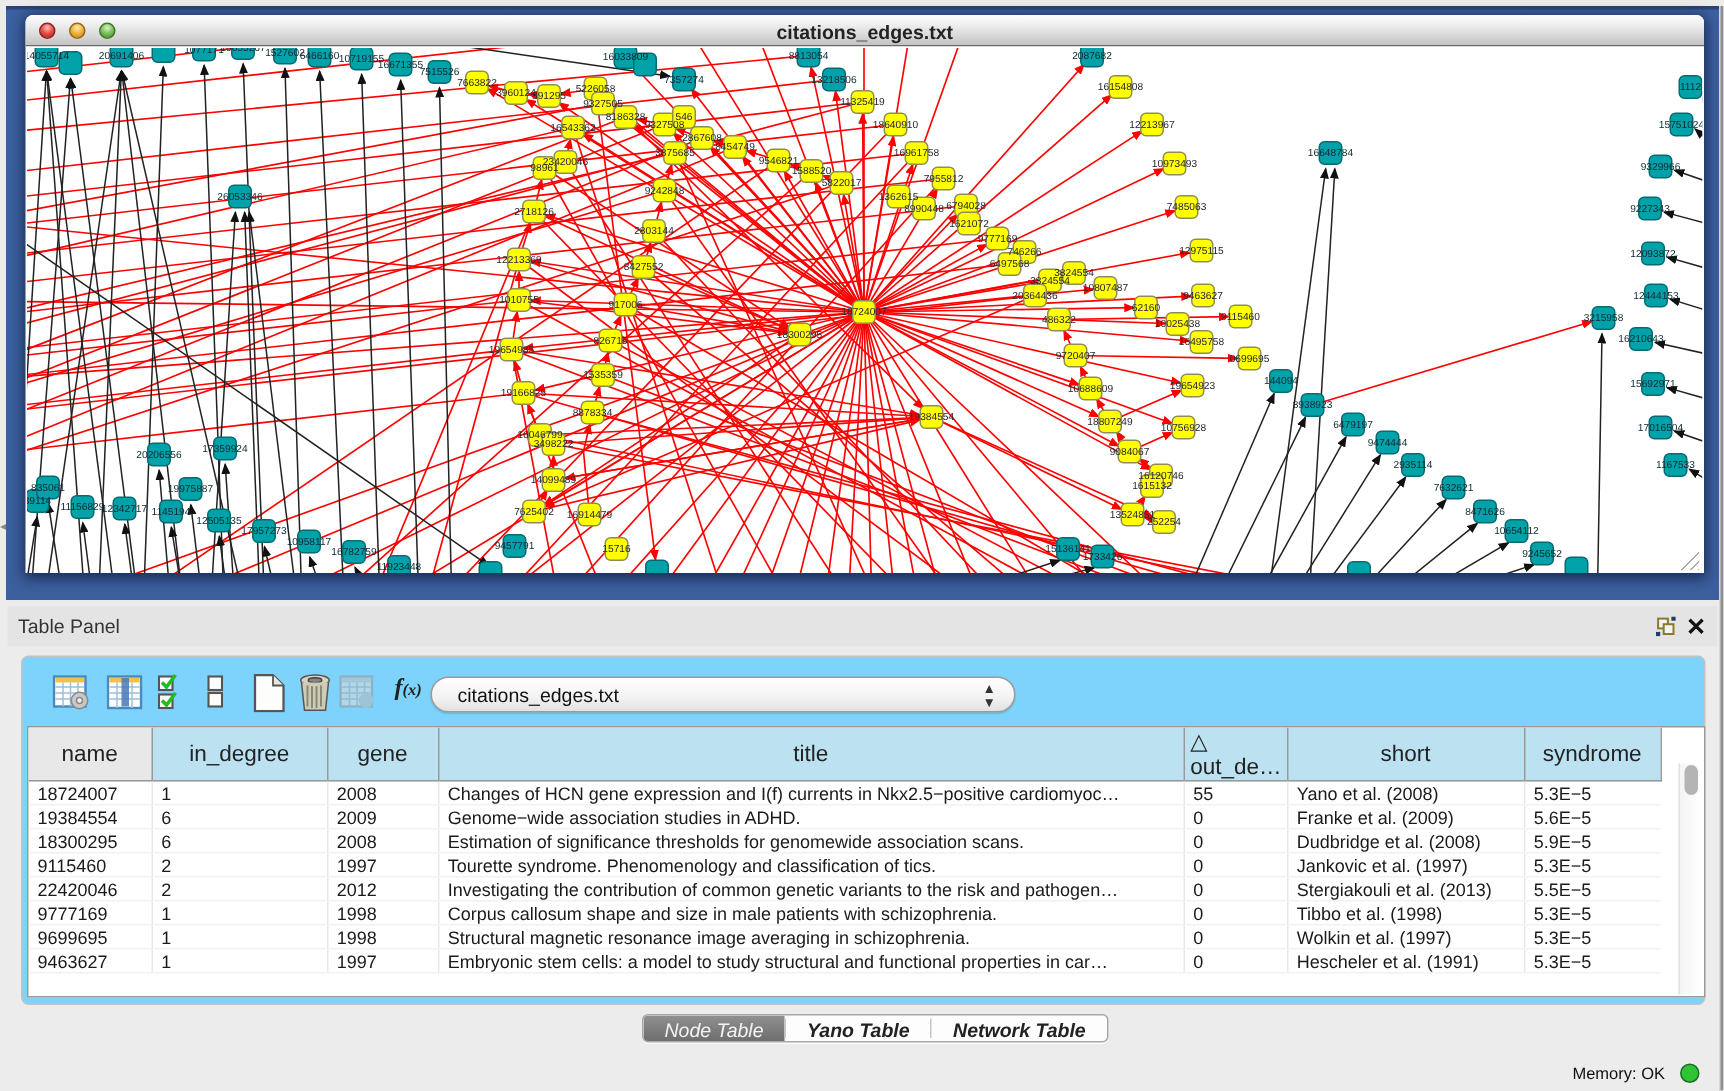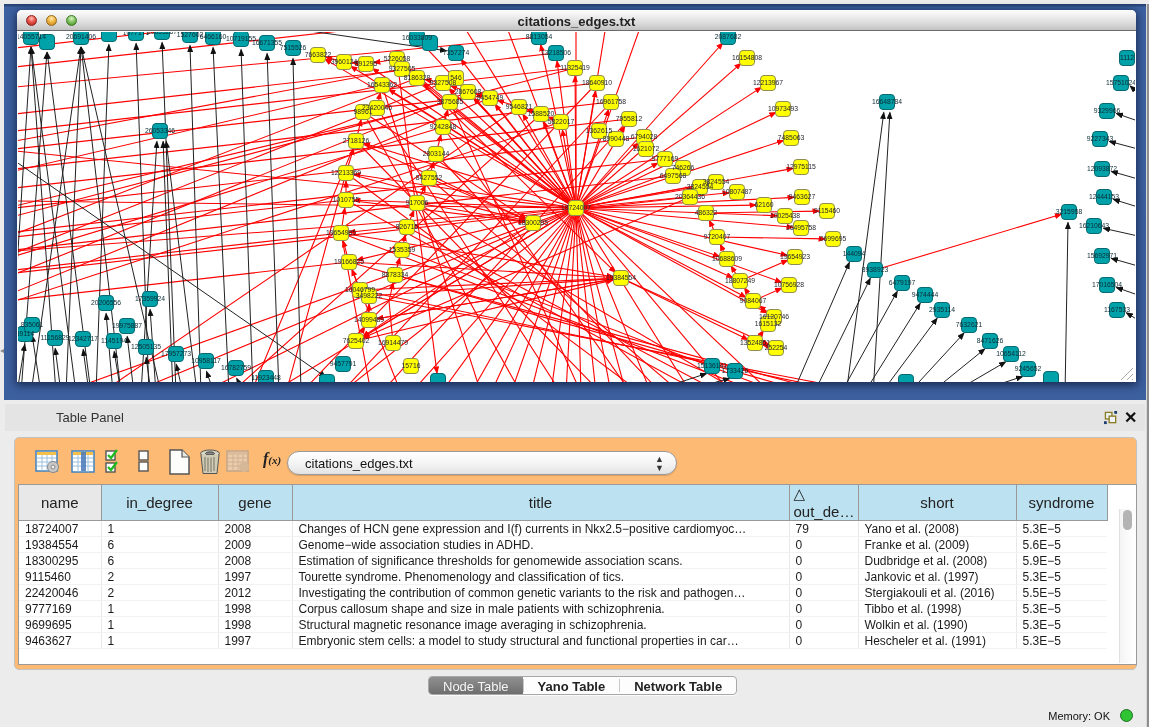--- a/index.html
+++ b/index.html
@@ -12,41 +12,41 @@
 .tl { position:absolute; top:5px; width:11px; height:11px; border-radius:50%; }
 #tl-r { left:9px; background:radial-gradient(circle at 50% 28%, #ffc0b8 0, #e8564c 45%, #b82c24 85%); border:1px solid #8c2420; }
 #tl-y { left:29px; background:radial-gradient(circle at 50% 28%, #ffeab0 0, #f0b843 45%, #cc8c20 85%); border:1px solid #97681a; }
 #tl-g { left:49px; background:radial-gradient(circle at 50% 28%, #d8f2c6 0, #84c465 45%, #50982f 85%); border:1px solid #3f7a26; }
 #canvas { position:absolute; left:1px; top:22px; width:1117px; height:350px; background:#fff; overflow:hidden; }
 #grip { position:absolute; right:2px; bottom:2px; width:14px; height:14px;
   background:repeating-linear-gradient(135deg, transparent 0, transparent 3px, #aaa 3px, #aaa 4px); clip-path:polygon(100% 0, 100% 100%, 0 100%); }
 
 #tp { position:absolute; left:0; top:400px; width:1146px; height:327px; background:#ececec; }
 #tpbar { position:absolute; left:5px; top:4px; width:1140px; height:27px; background:#e4e4e4; }
-#tpbar .t { position:absolute; left:7px; top:6px; font-size:13px; color:#333;margin-left:44px; }
+#tpbar .t { position:absolute; left:7px; top:6px; font-size:13px; color:#333; }
 #tpfloat { position:absolute; left:1099px; top:7px; width:14px; height:14px; }
 #tpclose { position:absolute; left:1119px; top:4px; font-size:16px; font-weight:bold; color:#111; }
-#panel { position:absolute; left:14px; top:37px; width:1123px; height:233px; background:#fdba74; border:1px solid #c2c2c2; border-radius:5px; }
+#panel { position:absolute; left:14px; top:37px; width:1123px; height:233px; background:#7dd3fc; border:1px solid #c2c2c2; border-radius:5px; }
 .ticon { position:absolute; top:11px; }
 #combo { position:absolute; left:272px; top:13px; width:390px; height:24px; border:1px solid #9a9a9a; border-radius:12px; background:linear-gradient(180deg,#ffffff 0,#f2f2f2 60%,#e2e2e2 100%); box-shadow:0 1px 1px rgba(0,0,0,0.15); }
 #combo .txt { position:absolute; left:17px; top:4px; font-size:13px; color:#111; }
 #combo .arr { position:absolute; right:12px; top:3px; font-size:9px; color:#333; line-height:9px; }
 #tbl { position:absolute; left:3px; top:46px; width:1119px; height:181px; background:#fff; border:1px solid #9a9a9a; overflow:hidden; }
 table { border-collapse:collapse; table-layout:fixed; width:1077px; font-size:12px; }
 th { height:23px; background:#bce1f1; border:1px solid #999; border-top:none; font-weight:normal; font-size:15px; color:#222; text-align:center; padding:0; }
 th.first { background:#e8e8e8; border-left:none; }
 td { height:16px; color:#1a1a1a; border-left:1px solid #e8e8e8; padding:0 0 0 6px; white-space:nowrap; overflow:hidden; }
 td.c1 { border-left:none; }
 tr:nth-child(n) td { border-bottom:1px solid #f2f2f2; }
 .w1{width:82px} .w2{width:117px} .w3{width:74px} .w4{width:497px} .w5{width:69px} .w6{width:158px} .w7{width:91px}
 #vscroll { position:absolute; right:2px; top:24px; bottom:1px; width:15px; background:linear-gradient(90deg,#f4f4f4,#fff); border-left:1px solid #e0e0e0; }
 #vthumb { position:absolute; left:3px; top:1px; width:9px; height:20px; background:#b4b4b4; border-radius:5px; }
 
 #tabs { position:absolute; left:428px; top:276px; height:19px; border:1px solid #a8a8a8; border-radius:4px; background:#fdfdfd; box-shadow:0 1px 0 rgba(255,255,255,0.8); display:flex; overflow:hidden; }
-#tabs .seg { font-size:13px; font-weight:bold; color:#222; padding:1px 14px 0; line-height:17px; }
+#tabs .seg { font-size:13px; font-weight:bold; color:#222; padding:1px 14px 0; line-height:17px;font-style:italic; }
 #tabs .sel { background:linear-gradient(180deg,#909090,#6e6e6e); color:#f4f4f4; font-weight:normal; }
 #tabs .sep { width:1px; background:#c8c8c8; margin:2px 0; }
 #mem { position:absolute; right:36px; top:310px; font-size:11px; color:#111; }
 #memdot { position:absolute; right:13px; top:309px; width:13px; height:13px; border-radius:50%; background:#2fc434; border:1.5px solid #1e6e22; }
 
 #rstrip { position:absolute; right:0; top:4px; width:3px; height:723px; background:#8f8f8f; border-left:1px solid #d8d8d8; }
 #lnub { position:absolute; left:0; top:345px; width:4px; height:12px; color:#888; font-size:8px; line-height:12px; }
 </style></head>
 <body>
 <div id="stage">
@@ -653,21 +653,21 @@
                 <th class="w4">title</th>
                 <th class="w5" style="text-align:left;padding-left:4px">△ out_de…</th>
                 <th class="w6">short</th>
                 <th class="w7">syndrome</th>
               </tr>
       <tr>
                 <td class="c1">18724007</td>
                 <td class="c2">1</td>
                 <td class="c3">2008</td>
                 <td class="c4">Changes of HCN gene expression and I(f) currents in Nkx2.5−positive cardiomyoc…</td>
-                <td class="c5">79</td>
+                <td class="c5">55</td>
                 <td class="c6">Yano et al. (2008)</td>
                 <td class="c7">5.3E−5</td>
               </tr>
 <tr>
                 <td class="c1">19384554</td>
                 <td class="c2">6</td>
                 <td class="c3">2009</td>
                 <td class="c4">Genome−wide association studies in ADHD.</td>
                 <td class="c5">0</td>
                 <td class="c6">Franke et al. (2009)</td>
@@ -690,39 +690,39 @@
                 <td class="c5">0</td>
                 <td class="c6">Jankovic et al. (1997)</td>
                 <td class="c7">5.3E−5</td>
               </tr>
 <tr>
                 <td class="c1">22420046</td>
                 <td class="c2">2</td>
                 <td class="c3">2012</td>
                 <td class="c4">Investigating the contribution of common genetic variants to the risk and pathogen…</td>
                 <td class="c5">0</td>
-                <td class="c6">Stergiakouli et al. (2016)</td>
+                <td class="c6">Stergiakouli et al. (2013)</td>
                 <td class="c7">5.5E−5</td>
               </tr>
 <tr>
                 <td class="c1">9777169</td>
                 <td class="c2">1</td>
                 <td class="c3">1998</td>
                 <td class="c4">Corpus callosum shape and size in male patients with schizophrenia.</td>
                 <td class="c5">0</td>
                 <td class="c6">Tibbo et al. (1998)</td>
                 <td class="c7">5.3E−5</td>
               </tr>
 <tr>
                 <td class="c1">9699695</td>
                 <td class="c2">1</td>
                 <td class="c3">1998</td>
                 <td class="c4">Structural magnetic resonance image averaging in schizophrenia.</td>
                 <td class="c5">0</td>
-                <td class="c6">Wolkin et al. (1990)</td>
+                <td class="c6">Wolkin et al. (1997)</td>
                 <td class="c7">5.3E−5</td>
               </tr>
 <tr>
                 <td class="c1">9463627</td>
                 <td class="c2">1</td>
                 <td class="c3">1997</td>
                 <td class="c4">Embryonic stem cells: a model to study structural and functional properties in car…</td>
                 <td class="c5">0</td>
                 <td class="c6">Hescheler et al. (1991)</td>
                 <td class="c7">5.3E−5</td>

